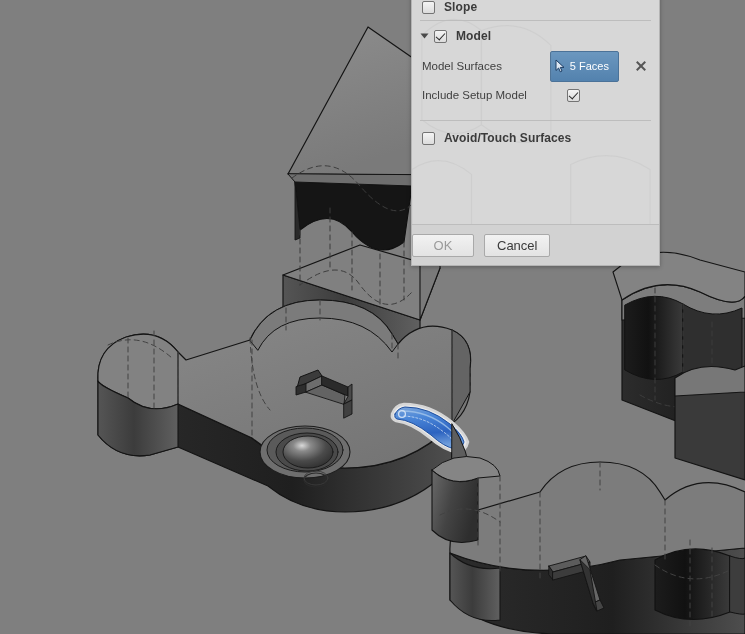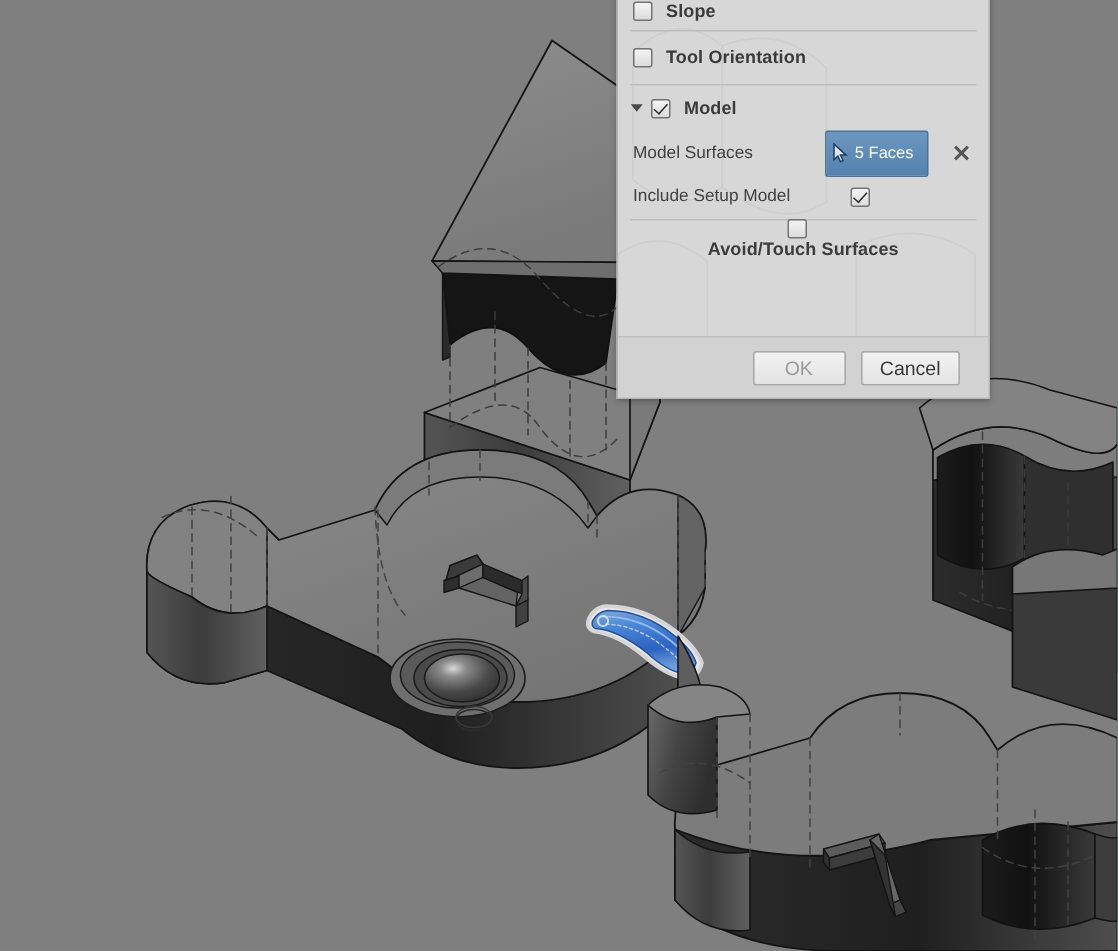--- a/index.html
+++ b/index.html
@@ -143,21 +143,20 @@
 
   
   #footer {
     position:absolute;
     left:0; right:0; bottom:0;
     height: 41px;
     background:#d2d2d2;
     border-top:1px solid #bdbdbd;
     display:flex;
     align-items:center;
-    justify-content:flex-end;
     padding-right: 19px;
     gap: 10px;
     box-sizing:border-box;
   }
   .btn {
     min-width: 62px;
     height: 23px;
     padding: 0 12px;
     font-size: 13px;
     border:1px solid #a9a9a9;
@@ -441,24 +440,20 @@
         <path d="M160 190 Q200 170 240 195 L240 270 Q200 290 160 265 Z"></path>
       </g>
     </svg>
 
     <div class="sect-row" style="height:44px; align-items:flex-end; padding-bottom:6px;">
       <span class="cb"></span>
       <span class="sect-label">Slope</span>
     </div>
 
 
-    <div class="sect-row divider-top">
-      <span class="cb"></span>
-      <span class="sect-label">Tool Orientation</span>
-    </div>
 
     <div class="sect-row divider-top" style="height:32px;">
       <span class="tri"></span>
       <span class="cb checked"></span>
       <span class="sect-label">Model</span>
     </div>
 
     <div class="sub-row" style="height:28px;justify-content:space-between;">
       <span class="sub-label">Model Surfaces</span>
       <span class="spacer-to-ctrl"></span>
@@ -470,21 +465,21 @@
       </span>
       <span class="xbtn"></span>
     </div>
 
     <div class="sub-row" style="height:30px;gap:20px;">
       <span class="sub-label">Include Setup Model</span>
       <span class="spacer-to-ctrl"></span>
       <span class="cb checked nomargin" style="margin-right:87px;"></span>
     </div>
 
-    <div class="sect-row divider-top" style="flex-direction:column;">
+    <div class="sect-row divider-top" style="margin-top:10px;">
       <span class="cb"></span>
       <span class="sect-label">Avoid/Touch Surfaces</span>
     </div>
 
     <div id="footer">
       <div class="btn disabled">OK</div>
       <div class="btn primary">Cancel</div>
     </div>
 
   </div>

